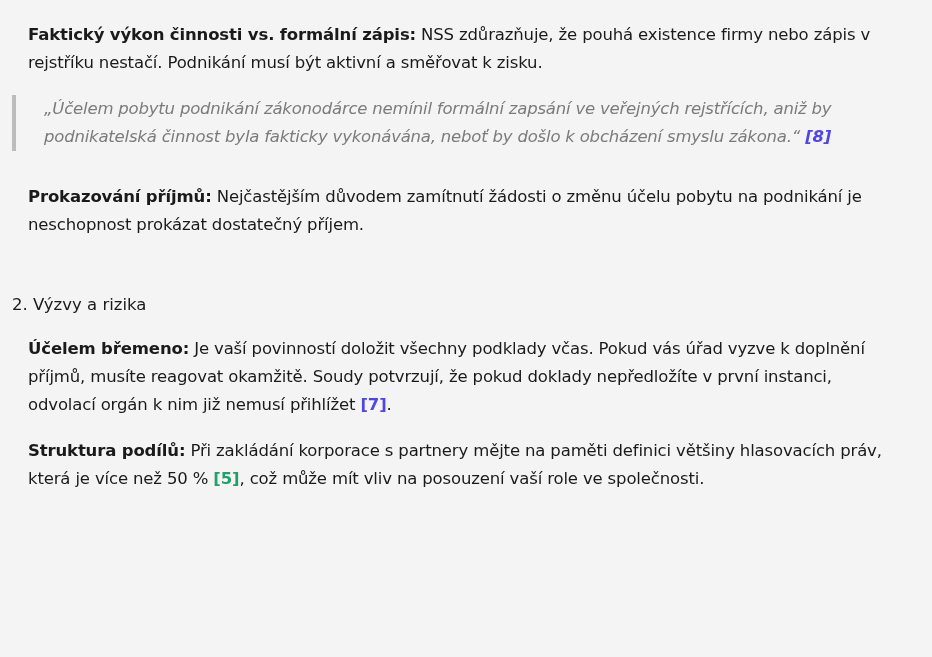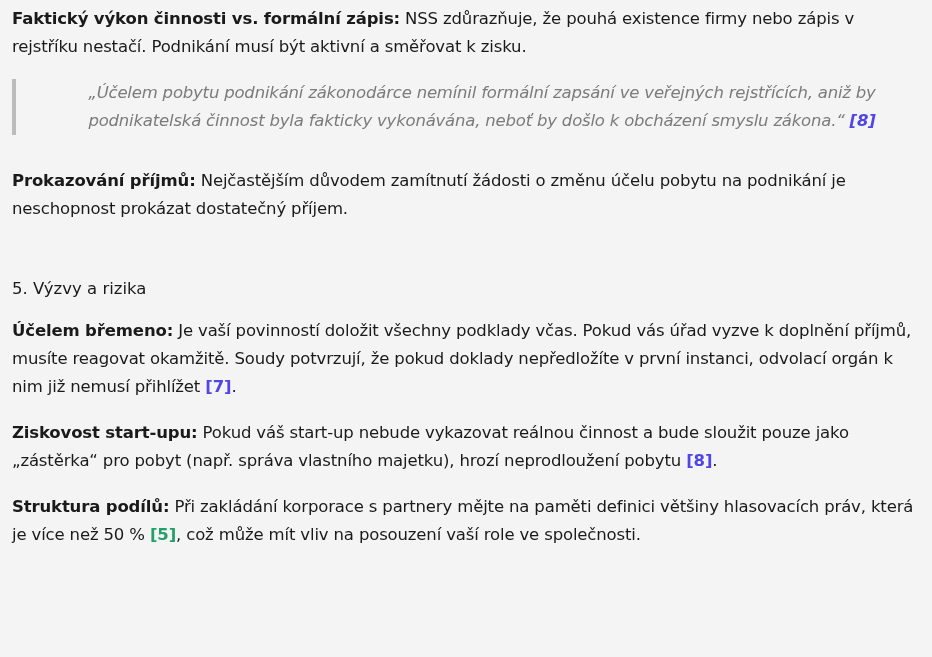--- a/index.html
+++ b/index.html
@@ -15,37 +15,36 @@
     color: #1a1a1a;
     font-size: 16.5px;
     line-height: 28px;
   }
   .content {
     padding: 5px 0 0 12px;
     width: 920px;
     box-sizing: border-box;
   }
   p {
-    margin: 0;
+    margin: 16px;
   }
   .para {
     margin-bottom: 18px;
     letter-spacing: -0.15px;
   }
   .para b {
     font-weight: bold;
   }
   .quote {
     border-left: 4px solid #bcbcbc;
     padding-left: 28px;
     margin: 0 0 32px 0;
     font-style: italic;
     color: #7b7b7b;
     letter-spacing: -0.2px;
-    text-align: center;
   }
   .cite {
     color: #4f46e5;
     font-weight: bold;
     text-decoration: none;
     cursor: pointer;
   }
   .cite.green {
     color: #21a06b;
   }
@@ -63,21 +62,20 @@
 
 <div class="content">
 
   <p class="para"><b>Faktický výkon činnosti vs. formální zápis:</b><span> NSS zdůrazňuje, že pouhá existence firmy nebo zápis v rejstříku nestačí. Podnikání musí být aktivní a směřovat k zisku.</span></p>
 
   <blockquote class="quote"><span>„Účelem pobytu podnikání zákonodárce nemínil formální zapsání ve veřejných rejstřících, aniž by podnikatelská činnost byla fakticky vykonávána, neboť by došlo k obcházení smyslu zákona.“</span> <a class="cite italic">[8]</a></blockquote>
 
   <p class="para"><b>Prokazování příjmů:</b><span> Nejčastějším důvodem zamítnutí žádosti o změnu účelu pobytu na podnikání je neschopnost prokázat dostatečný příjem.</span></p>
 
 
-  <p class="heading">5. Výzvy a rizika</p>
+  <p class="heading">2. Výzvy a rizika</p>
 
   <p class="para"><b>Účelem břemeno:</b><span> Je vaší povinností doložit všechny podklady včas. Pokud vás úřad vyzve k doplnění příjmů, musíte reagovat okamžitě. Soudy potvrzují, že pokud doklady nepředložíte v první instanci, odvolací orgán k nim již nemusí přihlížet </span><a class="cite">[7]</a><span>.</span></p>
 
-  <p class="para"><b>Ziskovost start-upu:</b><span> Pokud váš start-up nebude vykazovat reálnou činnost a bude sloužit pouze jako „zástěrka“ pro pobyt (např. správa vlastního majetku), hrozí neprodloužení pobytu </span><a class="cite">[8]</a><span>.</span></p>
 
   <p class="para"><b>Struktura podílů:</b><span> Při zakládání korporace s partnery mějte na paměti definici většiny hlasovacích práv, která je více než 50 % </span><a class="cite green">[5]</a><span>, což může mít vliv na posouzení vaší role ve společnosti.</span></p>
 
 </div>
 
 </body></html>

